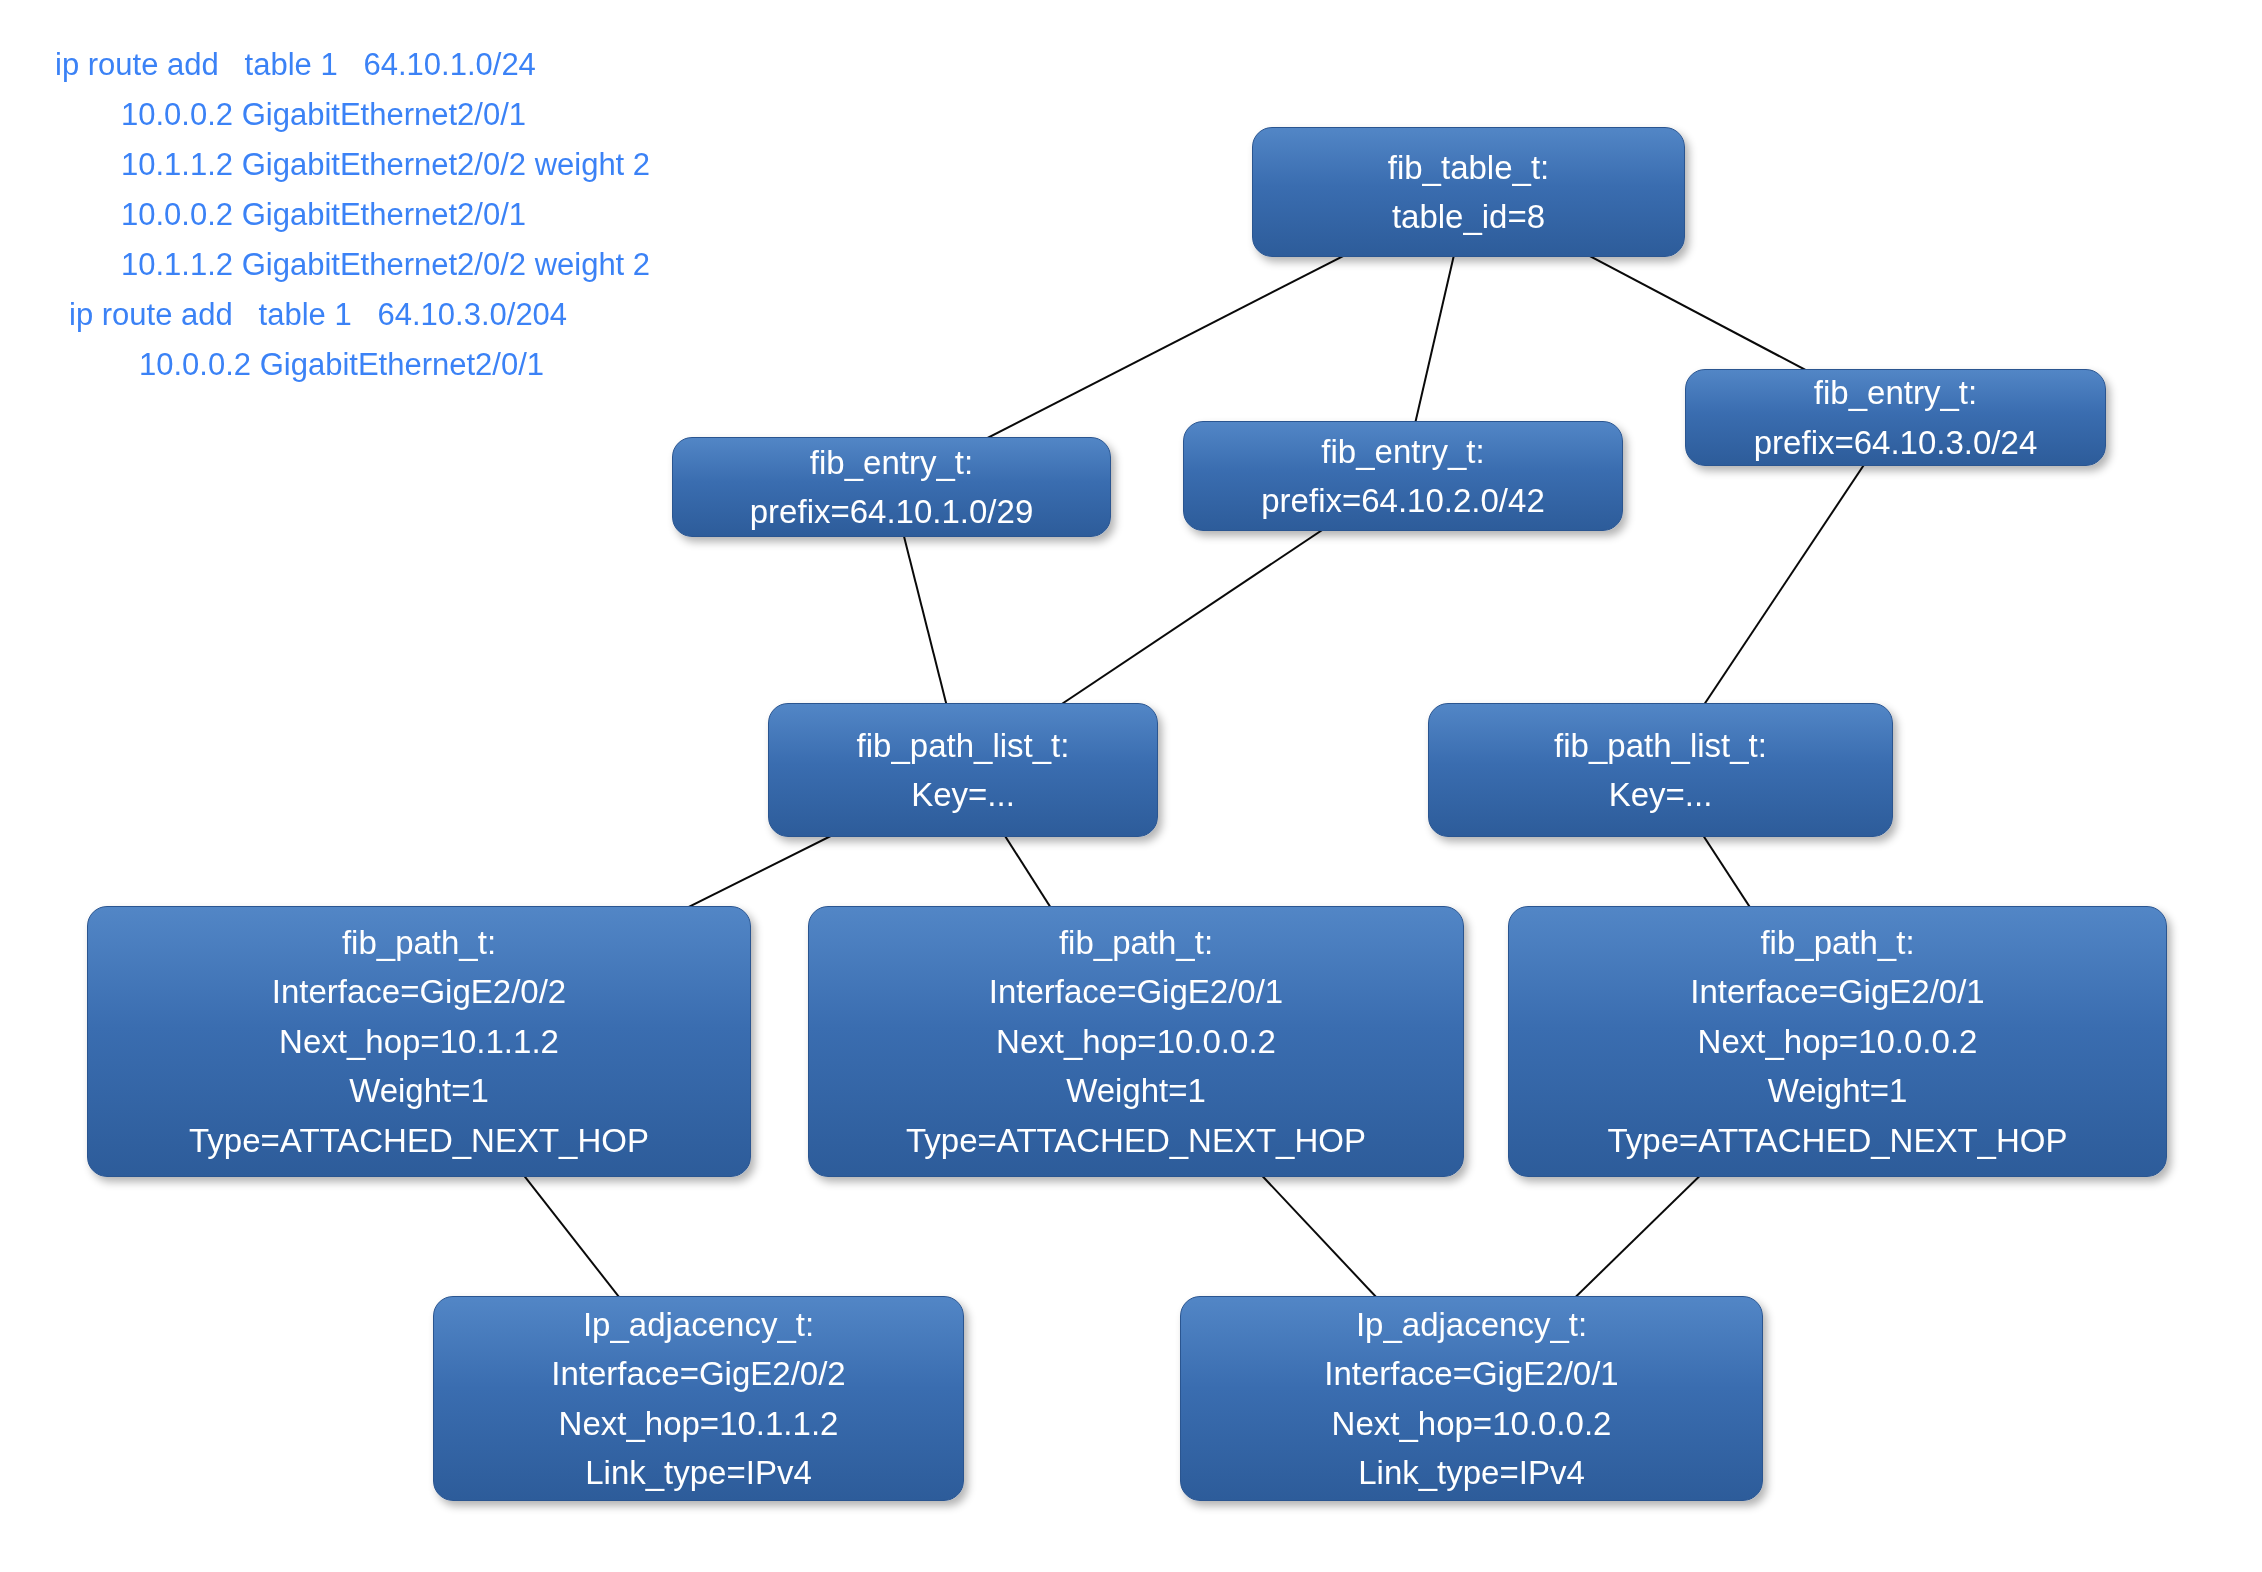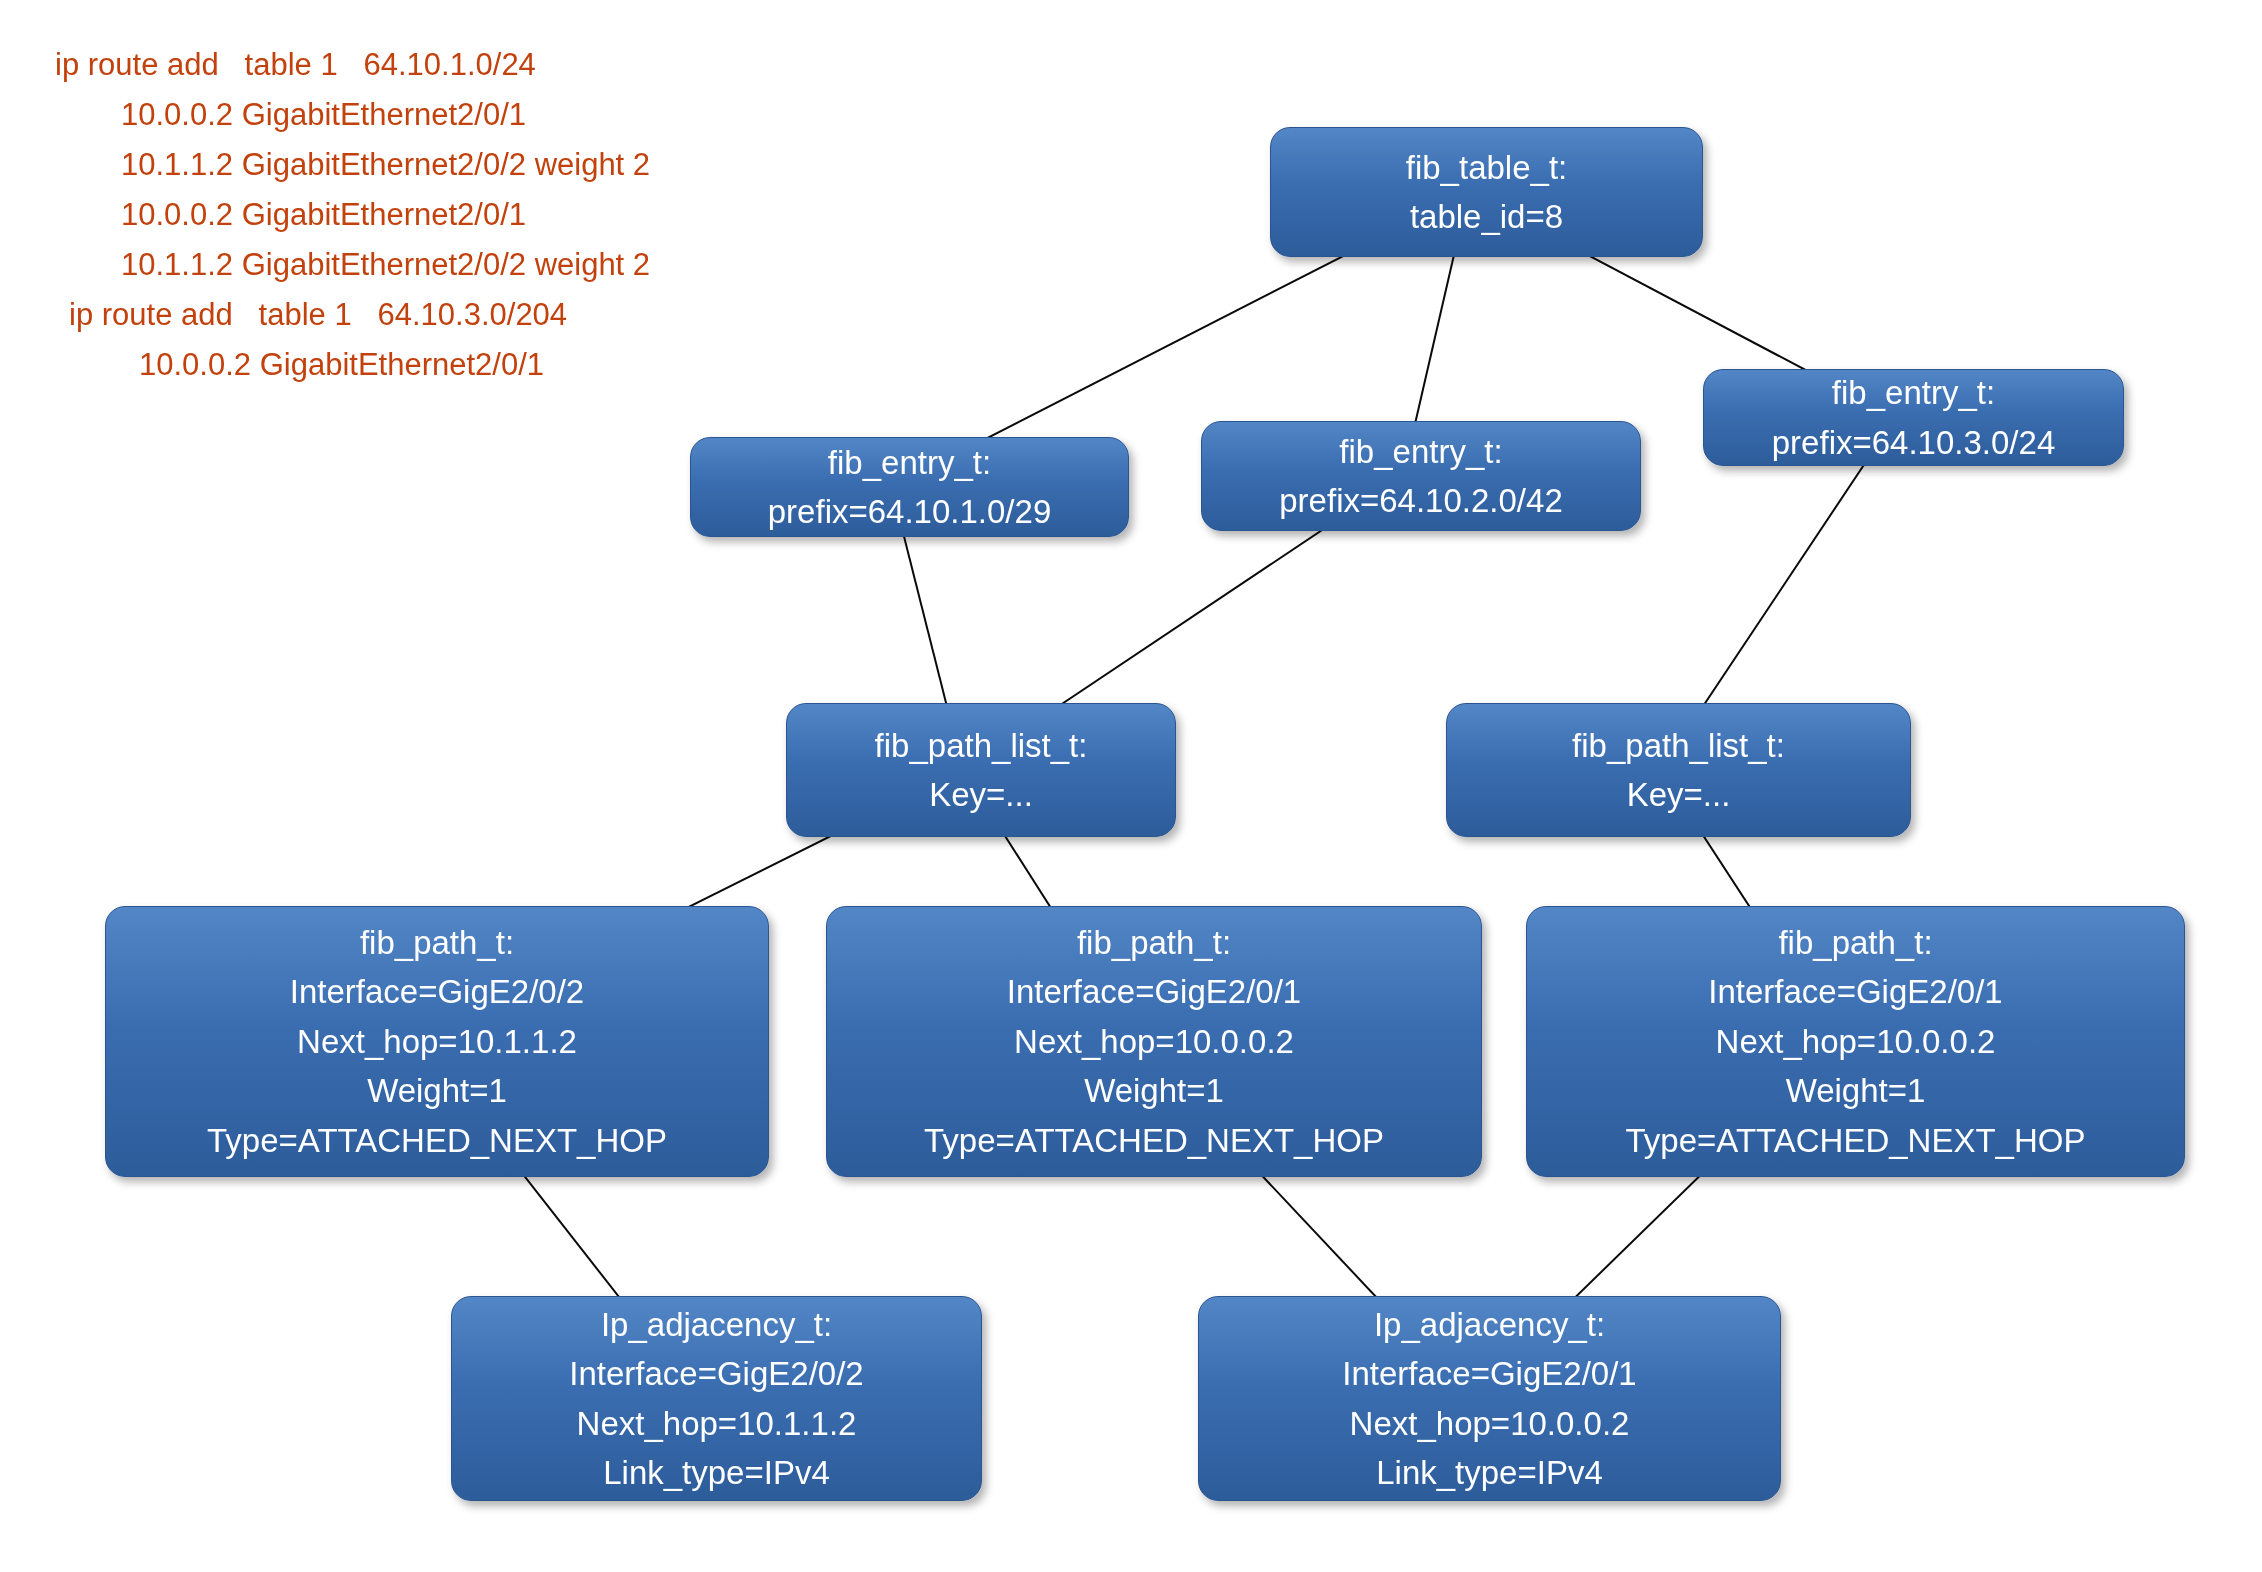--- a/index.html
+++ b/index.html
@@ -34,31 +34,30 @@
     border-radius: 20px;
     color: #ffffff;
     display: flex;
     flex-direction: column;
     justify-content: center;
     align-items: center;
     text-align: center;
     box-shadow: 4px 5px 8px rgba(0,0,0,0.30);
     font-size: 33px;
     line-height: 1.5;
-    margin-left: 18px;
   }
   .nline {
     white-space: pre;
   }
   #code-block {
     position: absolute;
     left: 55px;
     top: 40px;
     z-index: 1;
-    color: #c2410c;
+    color: #3b82f6;
     font-size: 31px;
     line-height: 50px;
   }
   .code-line {
     white-space: pre;
   }
   .indent    { padding-left: 66px; }
   .indent-sm { padding-left: 14px; }
   .indent-lg { padding-left: 84px; }
 </style>

